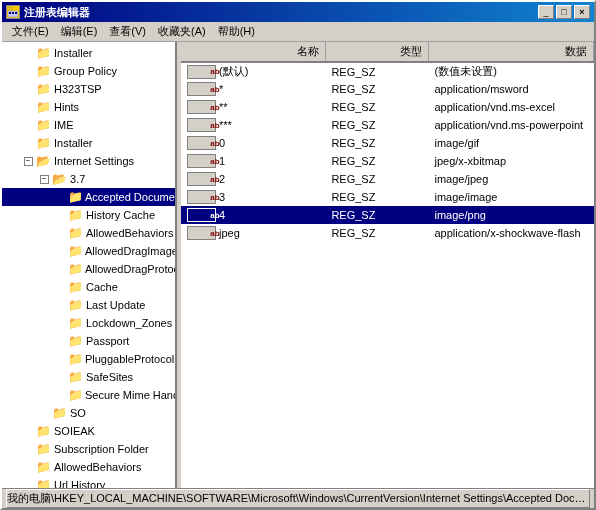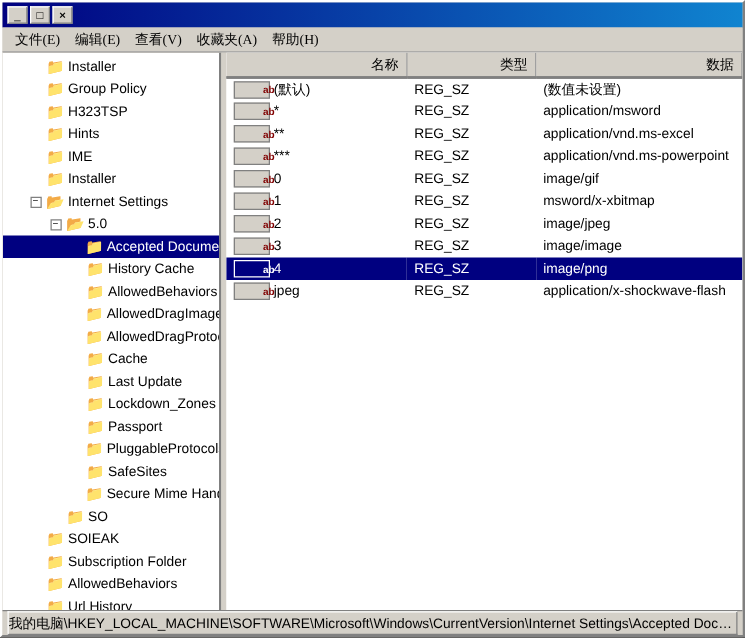--- a/index.html
+++ b/index.html
@@ -67,21 +67,20 @@
       color: #000;
     }
     .menu-bar {
       display: flex;
       gap: 0;
       padding: 2px 4px;
       background: #d4d0c8;
       border-bottom: 1px solid #a0a0a0;
       height: 20px;
       align-items: center;
-      font-family: Liberation Serif, serif;
     }
     .menu-item {
       padding: 2px 6px;
       cursor: pointer;
       font-size: 11px;
     }
     .main-content {
       display: flex;
       flex: 1;
       overflow: hidden;
@@ -247,20 +246,32 @@
       background: #d4d0c8;
       cursor: col-resize;
     }
   </style>
 </head>
 <body>
 
 <div class="window">
 
   <div class="title-bar">
+    <div class="title-bar-left">
+      <div class="title-icon">
+        <svg width="12" height="12" viewBox="0 0 12 12">
+          <rect x="1" y="1" width="4" height="3" fill="#ffcc00" stroke="#888" stroke-width="0.5"></rect>
+          <rect x="1" y="5" width="10" height="6" fill="#c8c8ff" stroke="#888" stroke-width="0.5"></rect>
+          <rect x="2" y="6" width="2" height="2" fill="#000080"></rect>
+          <rect x="5" y="6" width="2" height="2" fill="#000080"></rect>
+          <rect x="8" y="6" width="2" height="2" fill="#000080"></rect>
+        </svg>
+      </div>
+      <span class="title-text">注册表编辑器</span>
+    </div>
     <div class="title-buttons">
       <div class="title-btn">_</div>
       <div class="title-btn">□</div>
       <div class="title-btn" style="font-weight:bold;">×</div>
     </div>
   </div>
 
   <div class="menu-bar">
   <div class="menu-item">文件(E)</div>
       <div class="menu-item">编辑(E)</div>
@@ -315,21 +326,21 @@
         </div>
         <span class="folder-icon">📂</span>
         <span class="tree-label">Internet Settings</span>
       </div>
 
       <div class="tree-item indent-2">
         <div class="tree-expand">
           <div class="tree-expand-btn">−</div>
         </div>
         <span class="folder-icon">📂</span>
-        <span class="tree-label">5.0</span>
+        <span class="tree-label">3.7</span>
       </div>
 
       <div class="tree-item indent-3 selected">
         <div class="tree-expand"></div>
         <span class="folder-icon">📁</span>
         <span class="tree-label">Accepted Documents</span>
       </div>
 
       <div class="tree-item indent-3">
         <div class="tree-expand"></div>
@@ -492,21 +503,21 @@
       <td>image/gif</td>
     </tr>
             <tr>
       <td>
         <div class="reg-name-cell">
           <span class="reg-icon">ab</span>
           <span>1</span>
         </div>
       </td>
       <td>REG_SZ</td>
-      <td>msword/x-xbitmap</td>
+      <td>jpeg/x-xbitmap</td>
     </tr>
             <tr>
       <td>
         <div class="reg-name-cell">
           <span class="reg-icon">ab</span>
           <span>2</span>
         </div>
       </td>
       <td>REG_SZ</td>
       <td>image/jpeg</td>

